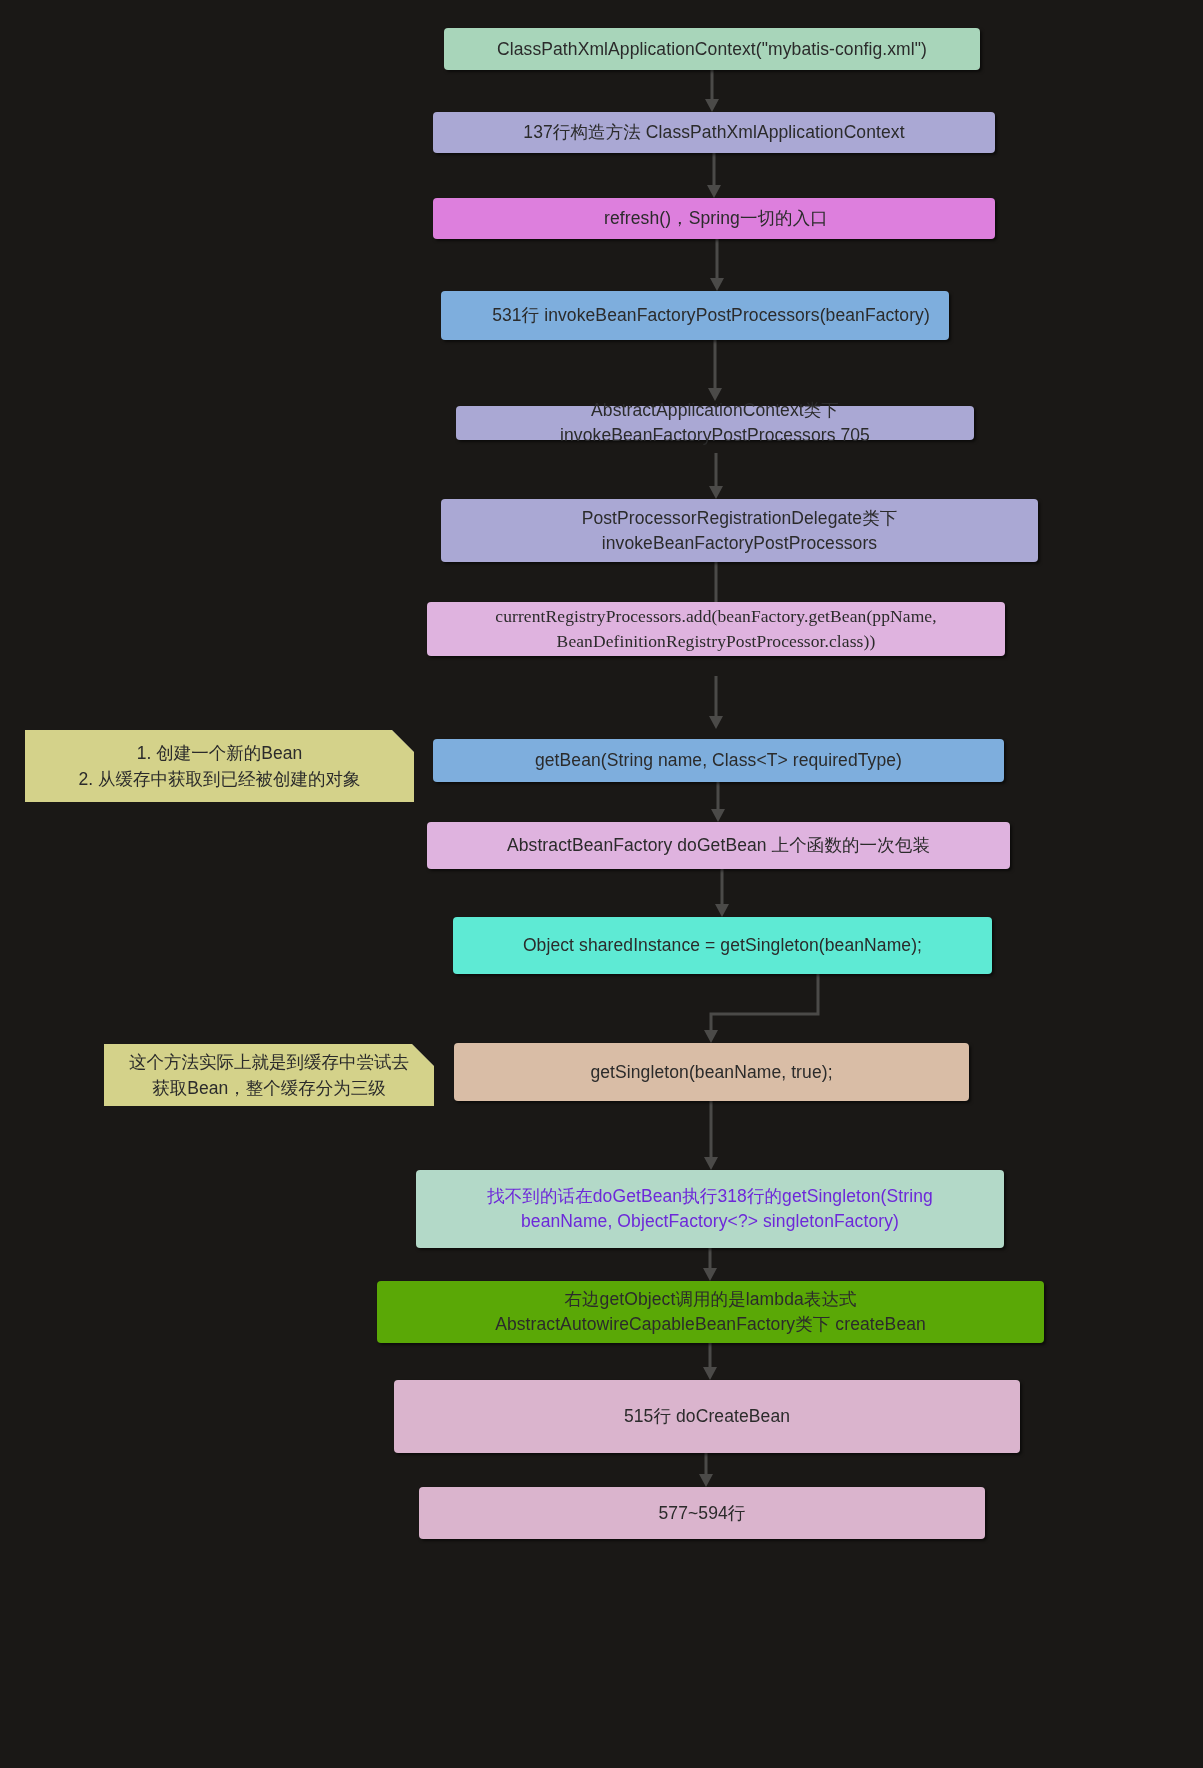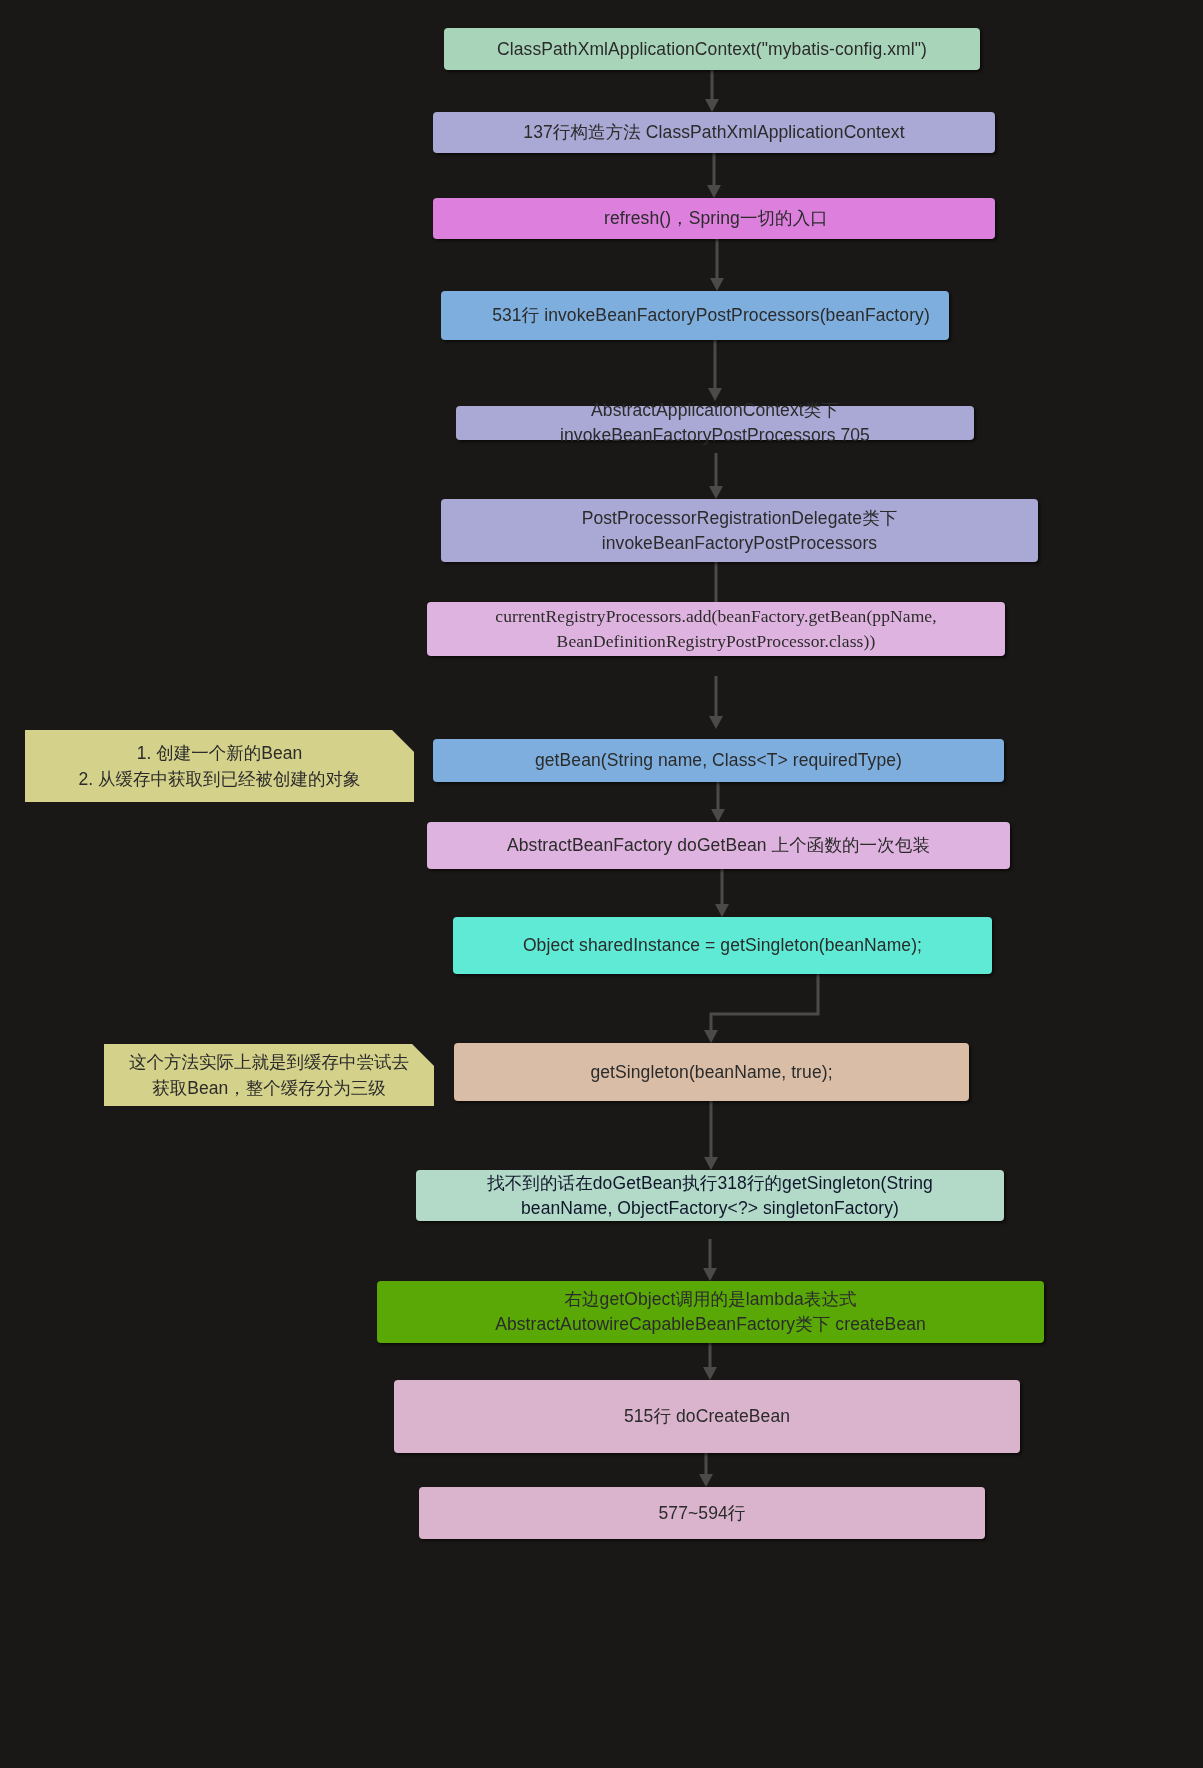--- a/index.html
+++ b/index.html
@@ -143,21 +143,21 @@
     <div class="node" style="left: 456px; top: 406px; width: 518px; height: 34px; background: rgb(170, 168, 212); color: rgb(43, 43, 43);"><span>AbstractApplicationContext类下
 invokeBeanFactoryPostProcessors 705</span></div>
     <div class="node" style="left: 441px; top: 499px; width: 597px; height: 63px; background: rgb(170, 168, 212); color: rgb(43, 43, 43);"><span>PostProcessorRegistrationDelegate类下
 invokeBeanFactoryPostProcessors</span></div>
     <div class="node" style="left: 427px; top: 602px; width: 578px; height: 54px; background: rgb(223, 179, 223); color: rgb(43, 43, 43); font-family: Liberation Serif, serif;"><span>currentRegistryProcessors.add(beanFactory.getBean(ppName,
 BeanDefinitionRegistryPostProcessor.class))</span></div>
     <div class="node" style="left: 433px; top: 729px; width: 571px; height: 43px; background: rgb(126, 174, 221); color: rgb(43, 43, 43); margin-top: 10px;"><span>getBean(String name, Class&lt;T&gt; requiredType)</span></div>
     <div class="node" style="left: 427px; top: 822px; width: 583px; height: 47px; background: rgb(223, 179, 223); color: rgb(43, 43, 43);"><span>AbstractBeanFactory   doGetBean 上个函数的一次包装</span></div>
     <div class="node" style="left: 453px; top: 917px; width: 539px; height: 57px; background: #5eead4; color: rgb(43, 43, 43); text-align: center;"><span>Object sharedInstance = getSingleton(beanName);</span></div>
     <div class="node" style="left: 454px; top: 1043px; width: 515px; height: 58px; background: rgb(217, 189, 166); color: rgb(43, 43, 43);"><span>getSingleton(beanName, true);</span></div>
-    <div class="node" style="left: 416px; top: 1170px; width: 588px; height: 51px; background: rgb(179, 217, 200); color: #0f172a;"><span>找不到的话在doGetBean执行318行的getSingleton(String
+    <div class="node" style="left: 416px; top: 1170px; width: 588px; height: 78px; background: rgb(179, 217, 200); color: #6d28d9;"><span>找不到的话在doGetBean执行318行的getSingleton(String
 beanName, ObjectFactory&lt;?&gt; singletonFactory)</span></div>
     <div class="node" style="left: 377px; top: 1281px; width: 667px; height: 62px; background: rgb(90, 168, 6); color: rgb(43, 43, 43);"><span>右边getObject调用的是lambda表达式
 AbstractAutowireCapableBeanFactory类下 createBean</span></div>
     <div class="node" style="left: 394px; top: 1380px; width: 626px; height: 73px; background: rgb(218, 180, 205); color: rgb(43, 43, 43);"><span>515行 doCreateBean</span></div>
     <div class="node" style="left: 419px; top: 1487px; width: 566px; height: 52px; background: rgb(218, 180, 205); color: rgb(43, 43, 43);"><span>577~594行</span></div>
     <div class="note" style="left: 25px; top: 730px; width: 389px; height: 72px; background: rgb(212, 210, 138); color: rgb(43, 43, 43); clip-path: polygon(0px 0px, calc(100% - 22px) 0px, 100% 22px, 100% 100%, 0px 100%);"><span class="fold" style="background: rgb(158, 158, 158);"></span><span>1. 创建一个新的Bean
 2. 从缓存中获取到已经被创建的对象</span></div>
     <div class="note" style="left: 104px; top: 1044px; width: 330px; height: 62px; background: rgb(212, 210, 138); color: rgb(43, 43, 43); clip-path: polygon(0px 0px, calc(100% - 22px) 0px, 100% 22px, 100% 100%, 0px 100%); justify-content: center;"><span class="fold" style="background: rgb(158, 158, 158);"></span><span>这个方法实际上就是到缓存中尝试去
 获取Bean，整个缓存分为三级</span></div>
   </div>

